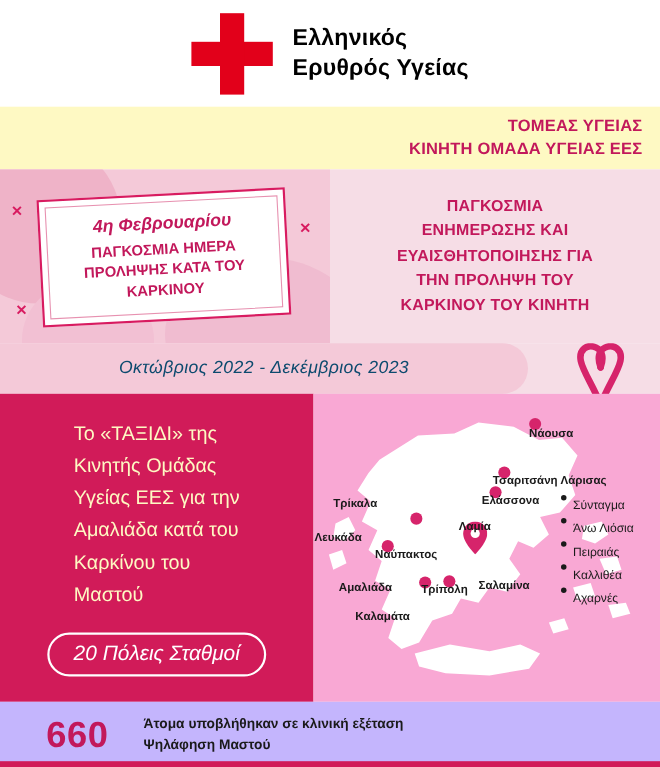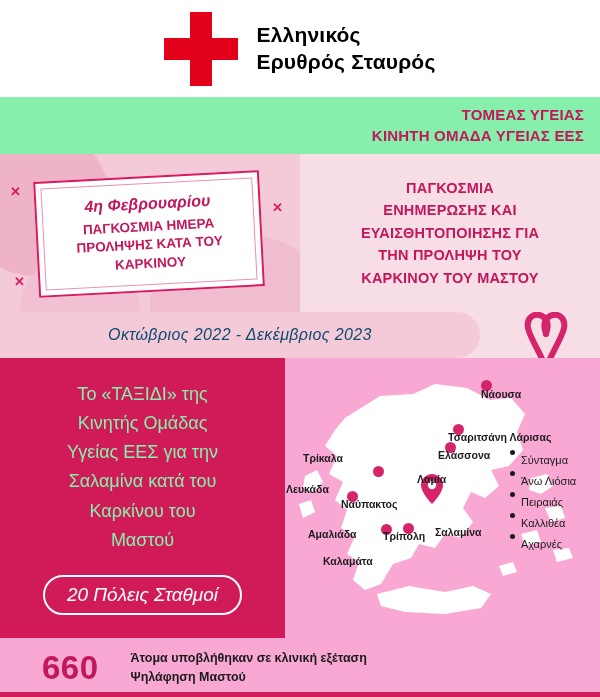--- a/index.html
+++ b/index.html
@@ -50,21 +50,21 @@
     font-weight: bold;
     line-height: 1.25;
     letter-spacing: 0.2px;
   }
 
   
   .band {
     position: absolute;
     left: 0; top: 97px;
     width: 600px; height: 57px;
-    background: #86efac;
+    background: #fef9c3;
     display: flex;
     flex-direction: column;
     align-items: flex-end;
     justify-content: center;
     padding-right: 16px;
   }
   .band-line {
     color: #c2185b;
     font-size: 15px;
     font-weight: bold;
@@ -204,23 +204,22 @@
   .main-left {
     position: absolute;
     left: 0; top: 0;
     width: 285px; height: 280px;
     background: #d11b59;
     display: flex;
     flex-direction: column;
     align-items: center;
   }
   .journey {
-    color: #86efac;
+    color: #fef9c3;
     font-size: 18px;
-    text-align: center;
     line-height: 1.62;
     margin-top: 22px;
     padding: 0 22px;
   }
   .cities-pill {
     margin-top: 20px;
     border: 2px solid #ffffff;
     border-radius: 22px;
     padding: 7px 22px;
     color: #ffffff;
@@ -274,21 +273,21 @@
     border-radius: 50%;
     display: inline-block;
     flex: none;
   }
 
   
   .footer {
     position: absolute;
     left: 0; top: 638px;
     width: 600px; height: 59px;
-    background: #f9a8d4;
+    background: #c4b5fd;
     display: flex;
     align-items: center;
   }
   .footer-num {
     color: #c2185b;
     font-size: 33px;
     font-weight: bold;
     margin-left: 42px;
     letter-spacing: 0.5px;
   }
@@ -311,21 +310,21 @@
 
 <div class="page">
 
   <div class="header">
     <div class="redcross-wrap">
       <div class="bar-h"></div>
       <div class="bar-v"></div>
     </div>
     <div class="org-name">
       <div>Ελληνικός</div>
-      <div>Ερυθρός Σταυρός</div>
+      <div>Ερυθρός Υγείας</div>
     </div>
   </div>
 
   <div class="band">
     <div class="band-line">ΤΟΜΕΑΣ ΥΓΕΙΑΣ</div>
     <div class="band-line">ΚΙΝΗΤΗ ΟΜΑΔΑ ΥΓΕΙΑΣ ΕΕΣ</div>
   </div>
 
   <div class="mid">
     <div class="mid-left">
@@ -342,42 +341,42 @@
         <div class="ticket-text">ΠΡΟΛΗΨΗΣ ΚΑΤΑ ΤΟΥ</div>
         <div class="ticket-text">ΚΑΡΚΙΝΟΥ</div>
       </div>
     </div>
     <div class="mid-right">
       <div class="campaign">
         <div>ΠΑΓΚΟΣΜΙΑ</div>
         <div>ΕΝΗΜΕΡΩΣΗΣ ΚΑΙ</div>
         <div>ΕΥΑΙΣΘΗΤΟΠΟΙΗΣΗΣ ΓΙΑ</div>
         <div>ΤΗΝ ΠΡΟΛΗΨΗ ΤΟΥ</div>
-        <div>ΚΑΡΚΙΝΟΥ ΤΟΥ ΜΑΣΤΟΥ</div>
+        <div>ΚΑΡΚΙΝΟΥ ΤΟΥ ΚΙΝΗΤΗ</div>
       </div>
     </div>
   </div>
 
   <div class="strip">
     <div class="strip-left">
       <span class="strip-text">Οκτώβριος 2022 - Δεκέμβριος 2023</span>
     </div>
     <svg class="ribbon" viewBox="0 0 60 58">
       <path d="M30 56 C24 40 14 26 12 16 C10 6 18 0 26 4 C32 7 33 14 30 22" fill="none" stroke="#d6246b" stroke-width="6" stroke-linecap="round"></path>
       <path d="M30 56 C36 40 46 26 48 16 C50 6 42 0 34 4 C28 7 27 14 30 22" fill="none" stroke="#d6246b" stroke-width="6" stroke-linecap="round"></path>
     </svg>
   </div>
 
   <div class="main">
     <div class="main-left">
       <div class="journey">
         <div>Το «ΤΑΞΙΔΙ» της</div>
         <div>Κινητής Ομάδας</div>
         <div>Υγείας ΕΕΣ για την</div>
-        <div>Σαλαμίνα κατά του</div>
+        <div>Αμαλιάδα κατά του</div>
         <div>Καρκίνου του</div>
         <div>Μαστού</div>
       </div>
       <div class="cities-pill">20 Πόλεις Σταθμοί</div>
     </div>
 
     <div class="main-right">
       <svg class="map-svg" width="315" height="280" viewBox="0 0 315 280">
         <g fill="#ffffff" stroke="none">
           <path d="M60 60 L95 38 L128 36 L150 26 L182 30 L205 42 L226 40 L240 56

